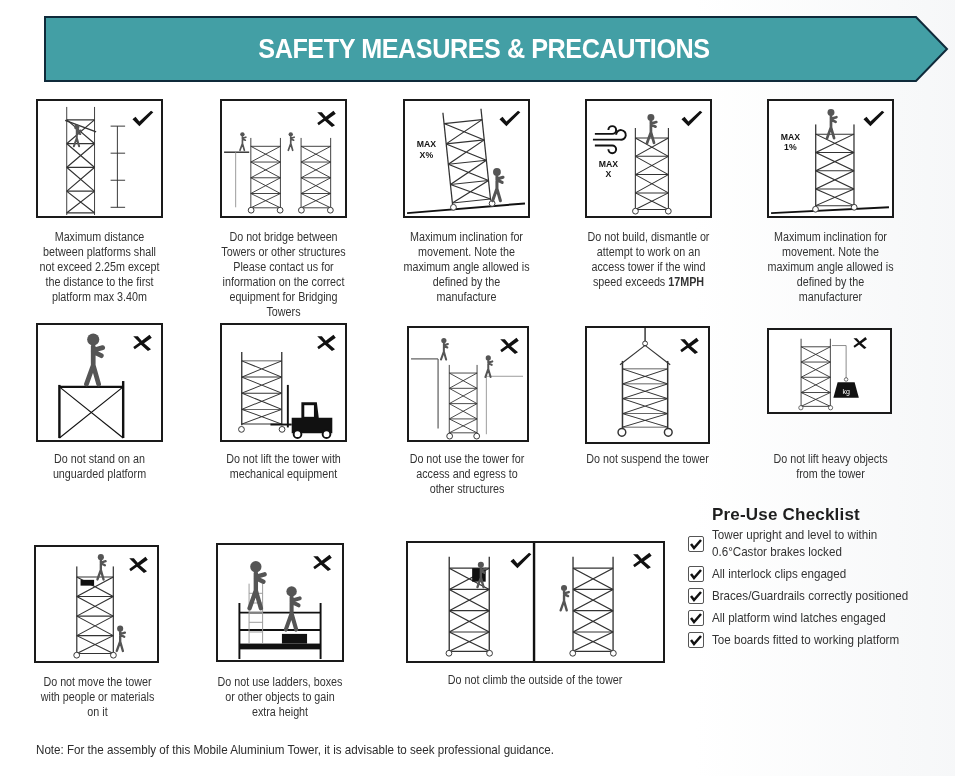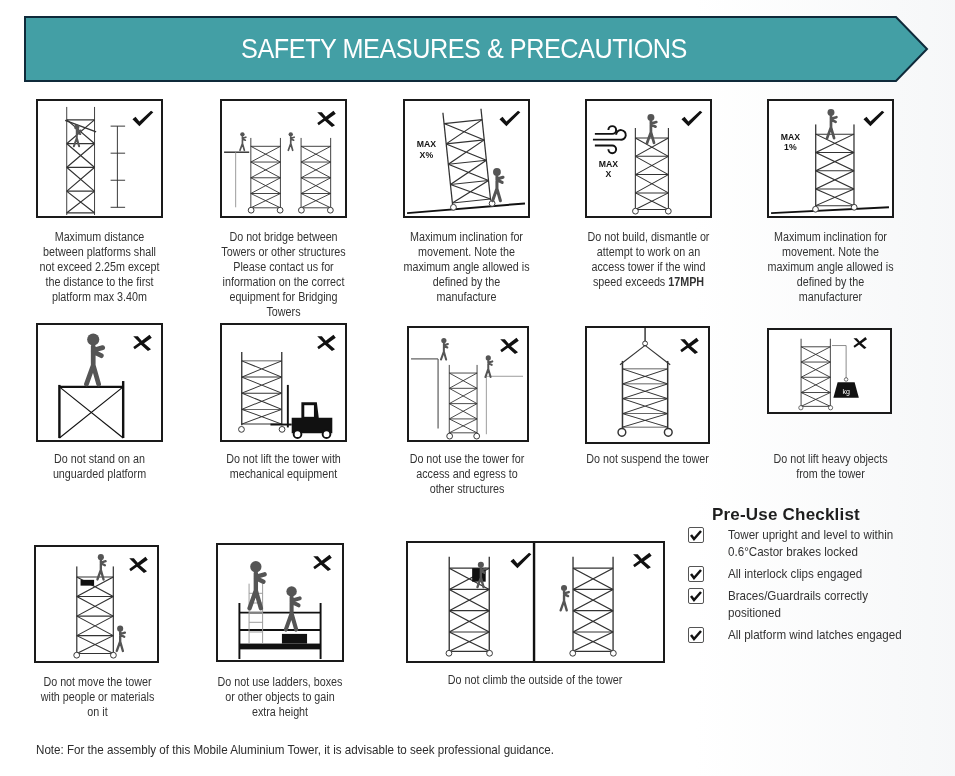--- a/index.html
+++ b/index.html
@@ -1,33 +1,33 @@
 <!DOCTYPE html>
 <html><head>
 <meta charset="utf-8">
 <style>
   * { box-sizing: border-box; margin: 0; padding: 0; }
   html, body { width: 955px; height: 776px; background: #ffffff; overflow: hidden; }
   body { position: relative; font-family: "Liberation Sans", sans-serif; color: #2b2b2b; }
   .bg-watermark { position: absolute; right: 0; bottom: 0; width: 260px; height: 776px;
     background: linear-gradient(90deg, rgba(255,255,255,0) 0%, rgba(240,242,244,0.6) 100%); }
-  .banner { position: absolute; left: 24px; top: 16px; width: 905px; height: 62px; }
+  .banner { position: absolute; left: 44px; top: 16px; width: 905px; height: 62px; font-weight: bold; }
   .banner svg { position: absolute; left: 0; top: 0; }
   .banner-title { position: absolute; left: 0; top: 0; width: 880px; height: 66px; line-height: 66px;
     text-align: center; color: #ffffff; font-size: 28px; letter-spacing: -0.5px;
     font-family: "Liberation Sans Narrow", "Liberation Sans", sans-serif; transform: scaleX(0.9); }
   .card { position: absolute; }
   .pic { position: absolute; border: 2.5px solid #1a1a1a; background: #fff; }
   .pic svg { position: absolute; left: 0; top: 0; width: 100%; height: 100%; }
   .caption { position: absolute; text-align: center; font-size: 12.5px; line-height: 15px; color: #333;
     font-family: "Liberation Sans", sans-serif; transform: scaleX(0.86); transform-origin: center top; }
   .caption b { font-weight: bold; }
   .checklist { position: absolute; left: 688px; top: 505px; width: 260px; }
   .checklist h2 { font-size: 17px; font-weight: bold; color: #1e1e1e; margin-left: 24px; margin-bottom: 1px; letter-spacing: 0.2px; }
-  .ck-item { display: flex; align-items: flex-start; margin-bottom: 5px; gap: 16px; }
+  .ck-item { display: flex; align-items: center; margin-bottom: 5px; }
   .ck-box { width: 16px; height: 16px; border: 1.5px solid #555; border-radius: 2px; flex: 0 0 16px; margin-right: 8px; margin-top: 1px; position: relative; }
   .ck-box svg { position: absolute; left: 0; top: 0; }
   .ck-text { font-size: 13.5px; line-height: 17px; color: #333; transform: scaleX(0.86); transform-origin: left top; width: 270px; }
   .note { position: absolute; left: 36px; top: 742px; font-size: 13.5px; color: #2b2b2b; transform: scaleX(0.86); transform-origin: left top; white-space: nowrap; }
 </style>
 </head>
 <body>
 
 <div class="bg-watermark"></div>
 
@@ -396,15 +396,23 @@
     <div class="ck-text">Braces/Guardrails correctly positioned</div>
   </div>
   <div class="ck-item">
     <span class="ck-box">
         <svg width="14" height="14" viewBox="0 0 14 14">
           <path d="M2,7 L5,11 L12,3" stroke="#111" stroke-width="2.5" fill="none"></path>
         </svg>
       </span>
     <div class="ck-text">All platform wind latches engaged</div>
   </div>
+  <div class="ck-item">
+    <span class="ck-box">
+        <svg width="14" height="14" viewBox="0 0 14 14">
+          <path d="M2,7 L5,11 L12,3" stroke="#111" stroke-width="2.5" fill="none"></path>
+        </svg>
+      </span>
+    <div class="ck-text">Toe boards fitted to working platform</div>
+  </div>
 </div>
 
 <div class="note">Note: For the assembly of this Mobile Aluminium Tower, it is advisable to seek professional guidance.</div>
 
 </body></html>

